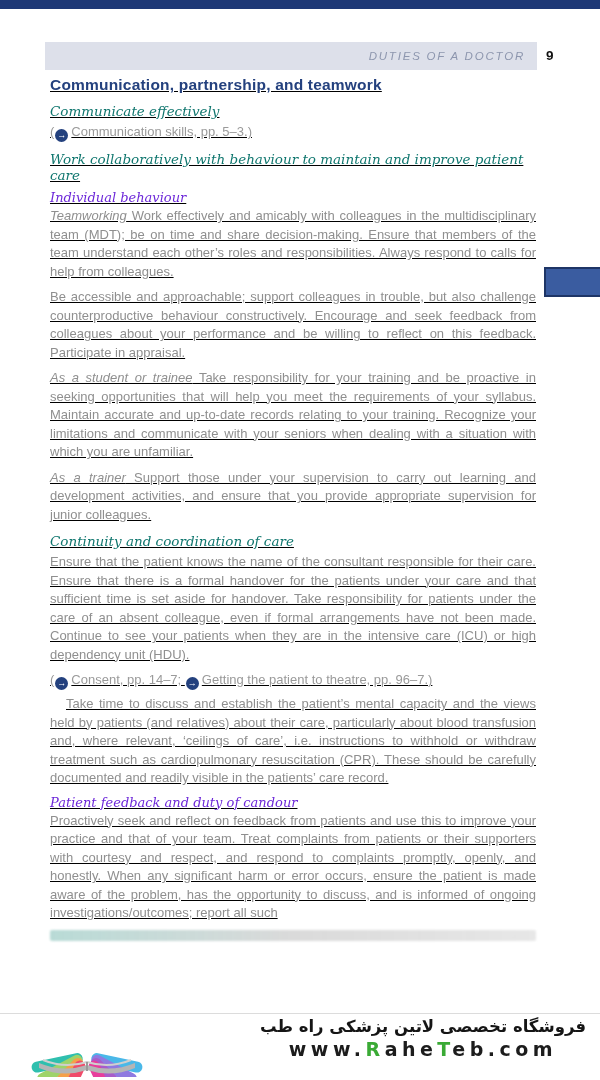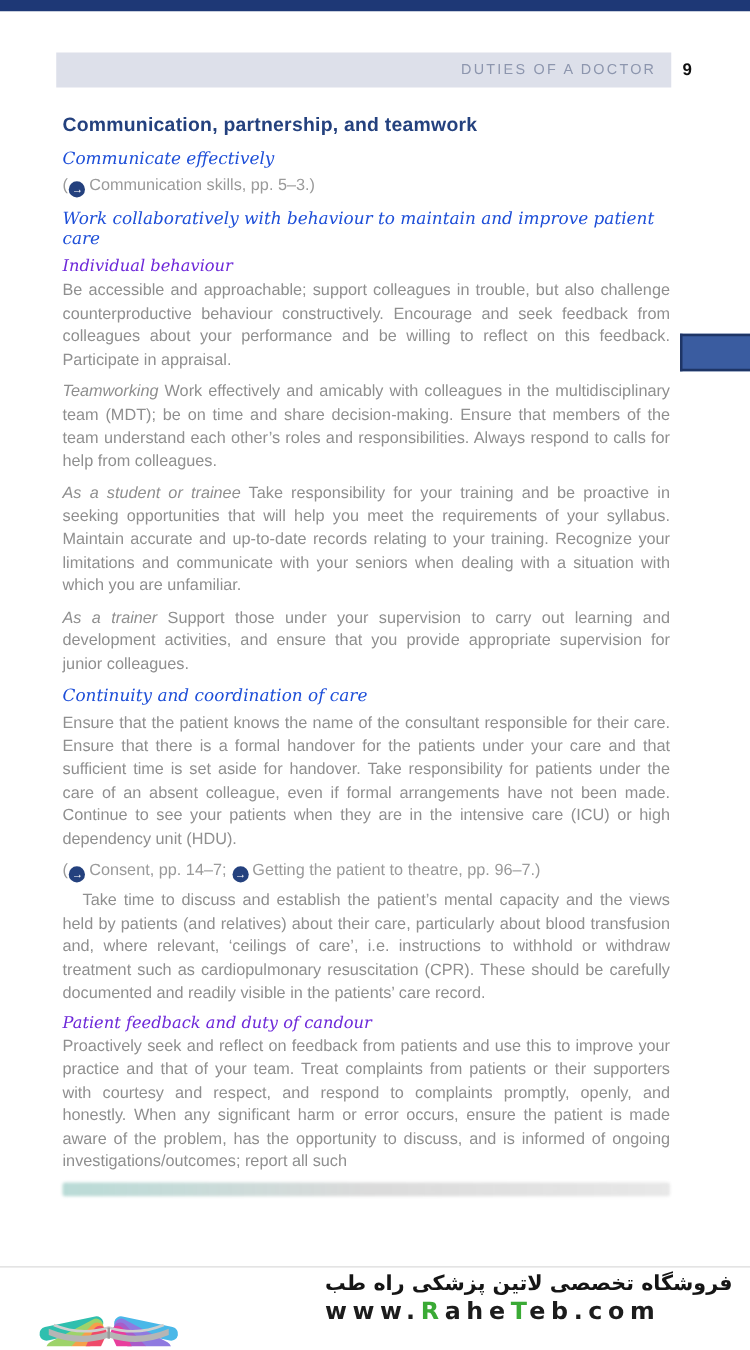--- a/index.html
+++ b/index.html
@@ -1,40 +1,40 @@
 <!DOCTYPE html>
 <html><head>
 <meta charset="utf-8">
 <style>
   html,body{margin:0;padding:0;background:#fff;}
   .page{position:relative;width:600px;height:1080px;background:#fff;overflow:hidden;
         font-family:"Liberation Sans",sans-serif;}
   .topbar{position:absolute;top:0;left:0;right:0;height:9px;background:#1e3876;}
   .runhead{position:absolute;top:42px;left:45px;width:492px;height:28px;background:#dde0ea;
            display:flex;align-items:center;justify-content:flex-end;padding-right:12px;box-sizing:border-box;}
-  .runhead-title{font-size:11.5px;letter-spacing:1.8px;color:#8d96ae;}
+  .runhead-title{font-size:11.5px;letter-spacing:1.8px;color:#8d96ae;font-style:italic;}
   .pagenum{position:absolute;top:42px;left:546px;height:28px;line-height:28px;font-size:13.5px;color:#111;font-weight:bold;}
   .tab{position:absolute;top:267px;right:0;width:56px;height:30px;background:#3a5ca0;
        border:2px solid #1e3566;border-right:none;box-sizing:border-box;}
-  .content{position:absolute;left:50px;top:92px;width:486px;}
+  .content{position:absolute;left:50px;top:76px;width:486px;text-decoration:underline;}
   .h1{color:#24417e;font-weight:bold;font-size:15.5px;margin:0 0 7px;letter-spacing:0.2px;}
-  .h2{font-family:"DejaVu Serif",serif;font-style:italic;font-size:13.5px;color:#1d4ed8;margin:9px 0 4px;font-weight:normal;}
+  .h2{font-family:"DejaVu Serif",serif;font-style:italic;font-size:13.5px;color:#0f766e;margin:9px 0 4px;font-weight:normal;}
   .h3{font-family:"DejaVu Serif",serif;font-style:italic;font-size:13px;color:#6d28d9;margin:7px 0 2px;font-weight:normal;}
   .para{color:#8f8f8f;font-size:13px;line-height:18.5px;text-align:justify;margin:0 0 7px;}
   .lead{font-style:italic;}
   .indent{text-indent:16px;}
   .xref{color:#9a9a9a;font-size:13px;line-height:18px;margin:0 0 5px;}
   .xicon{display:inline-block;width:13px;height:13px;border-radius:50%;background:#24417e;color:#fff;
          font-size:9px;line-height:13px;text-align:center;vertical-align:-2px;margin:0 3px 0 1px;font-weight:bold;}
   .cutoff{height:11px;margin-top:2px;border-radius:2px;
           background:linear-gradient(to right, rgba(100,175,165,0.45), rgba(150,150,150,0.35) 50%, rgba(170,170,170,0.28));
           filter:blur(1.2px);}
   .footer{position:absolute;left:0;right:0;bottom:0;height:66px;background:#fff;border-top:1px solid #dcdcdc;}
   .logo{position:absolute;left:22px;top:5px;}
-  .footer-right{position:absolute;right:14px;top:3px;text-align:left;}
+  .footer-right{position:absolute;right:14px;top:3px;text-align:center;}
   .persian{font-family:"DejaVu Sans",sans-serif;font-size:16.5px;font-weight:bold;color:#151515;direction:rtl;}
   .url{font-family:"DejaVu Sans",sans-serif;font-size:19px;font-weight:bold;letter-spacing:4.5px;
        color:#1c1c1c;margin-top:2px;white-space:nowrap;}
   .url .g{color:#3aaa35;}
 </style>
 </head>
 <body>
 
 <div class="page">
 
@@ -51,23 +51,23 @@
 
     <div class="h1">Communication, partnership, and teamwork</div>
 
     <div class="h2">Communicate effectively</div>
 
     <div class="xref"><span>(</span><span class="xicon">→</span><span>Communication skills, pp. 5–3.)</span></div>
 
     <div class="h2">Work collaboratively with behaviour to maintain and improve patient care</div>
 
     <div class="h3">Individual behaviour</div>
+    <p class="para"><span class="lead">Teamworking</span><span> Work effectively and amicably with colleagues in the multidisciplinary team (MDT); be on time and share decision-making. Ensure that members of the team understand each other’s roles and responsibilities. Always respond to calls for help from colleagues.</span></p>
+
     <p class="para">Be accessible and approachable; support colleagues in trouble, but also challenge counterproductive behaviour constructively. Encourage and seek feedback from colleagues about your performance and be willing to reflect on this feedback. Participate in appraisal.</p>
-
-    <p class="para"><span class="lead">Teamworking</span><span> Work effectively and amicably with colleagues in the multidisciplinary team (MDT); be on time and share decision-making. Ensure that members of the team understand each other’s roles and responsibilities. Always respond to calls for help from colleagues.</span></p>
 
 
     <p class="para"><span class="lead">As a student or trainee</span><span> Take responsibility for your training and be proactive in seeking opportunities that will help you meet the requirements of your syllabus. Maintain accurate and up-to-date records relating to your training. Recognize your limitations and communicate with your seniors when dealing with a situation with which you are unfamiliar.</span></p>
 
     <p class="para"><span class="lead">As a trainer</span><span> Support those under your supervision to carry out learning and development activities, and ensure that you provide appropriate supervision for junior colleagues.</span></p>
 
     <div class="h2">Continuity and coordination of care</div>
     <p class="para">Ensure that the patient knows the name of the consultant responsible for their care. Ensure that there is a formal handover for the patients under your care and that sufficient time is set aside for handover. Take responsibility for patients under the care of an absent colleague, even if formal arrangements have not been made. Continue to see your patients when they are in the intensive care (ICU) or high dependency unit (HDU).</p>
 
 

